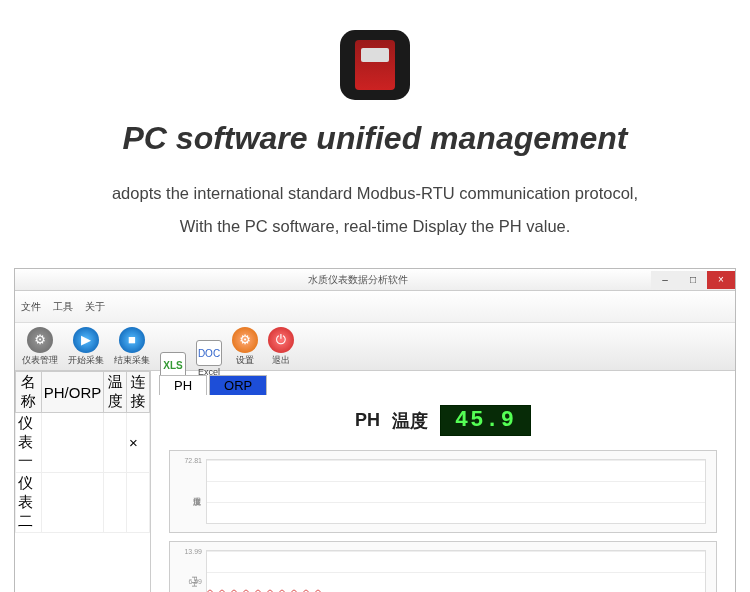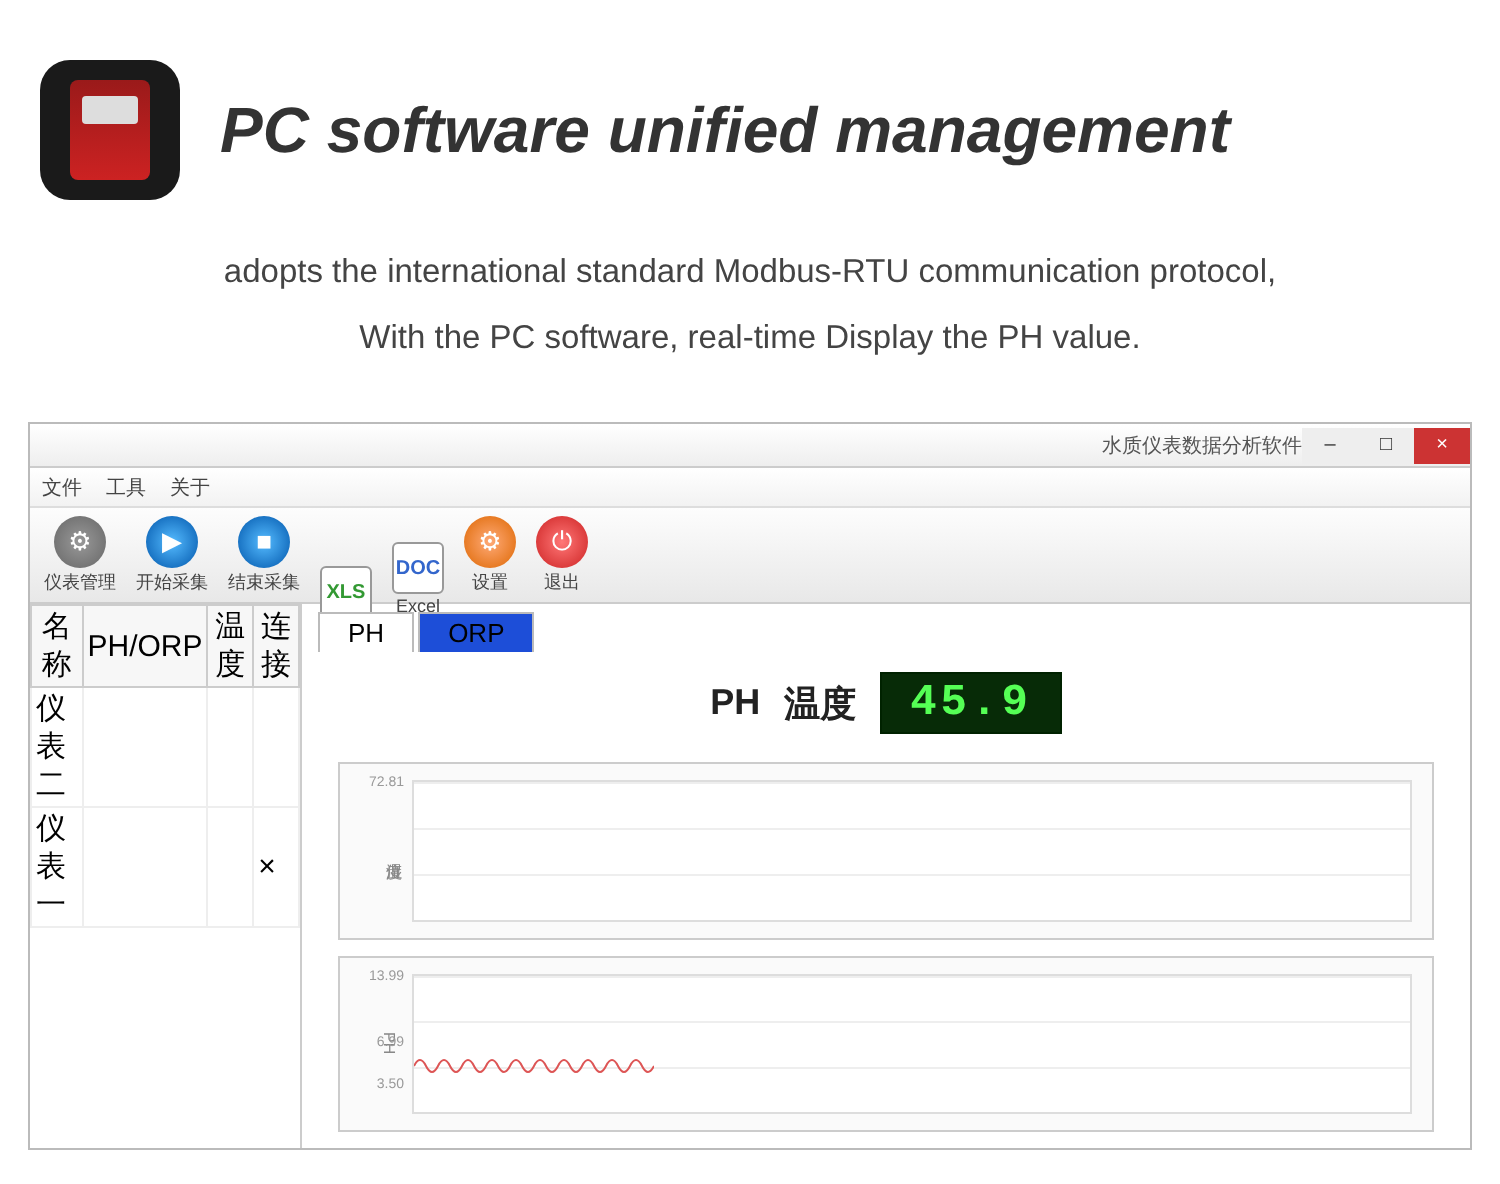--- a/index.html
+++ b/index.html
@@ -1,44 +1,44 @@
 <!DOCTYPE html>
 <html><head>
 <meta charset="utf-8">
 <style>
 * { margin: 0; padding: 0; box-sizing: border-box; }
 body { font-family: Arial, sans-serif; background: #fff; width: 750px; height: 592px; overflow: hidden; }
 
-.hero { display: flex; align-items: center; gap: 20px; padding: 30px 20px 10px; }
+.hero { display: flex; align-items: center; gap: 20px; padding: 30px 20px 10px; flex-direction: column; }
 .hero-icon { width: 70px; height: 70px; background: #1a1a1a; border-radius: 15px; display: flex; align-items: center; justify-content: center; }
 .hero-icon-inner { width: 40px; height: 50px; background: linear-gradient(#9a1a1a,#c22); border-radius: 4px; position: relative; }
 .hero-icon-inner::before { content:""; position:absolute; top:8px; left:6px; right:6px; height:14px; background:#ddd; border-radius:2px; }
 .hero-title { font-size: 32px; font-weight: bold; font-style: italic; color: #333; }
 
 .desc { text-align: center; padding: 10px 40px 25px; font-size: 16.5px; color: #444; line-height: 2; }
 
 .app-window { margin: 0 14px; border: 1px solid #bbb; background: #fff; height: 364px; display: flex; flex-direction: column; }
 .titlebar { background: linear-gradient(#fff,#eee); height: 22px; display: flex; align-items: center; justify-content: space-between; border-bottom: 1px solid #ccc; font-size: 11px; }
-.titlebar-center { flex: 1; text-align: right; color: #555; font-size: 10px; }
+.titlebar-center { flex: 1; text-align: center; color: #555; font-size: 10px; }
 .win-controls { display: flex; }
 .win-btn { width: 28px; height: 18px; display:flex; align-items:center; justify-content:center; font-size:10px; }
 .win-min { background:#eee; color:#333; }
 .win-max { background:#eee; color:#333; }
 .win-close { background:#c33; color:#fff; }
 
-.menubar { background: linear-gradient(#fff,#f2f2f2); height: 20px; display: flex; gap: 12px; padding: 0 6px; font-size: 10px; color: #444; align-items: center; border-bottom: 1px solid #ddd; }
+.menubar { background: linear-gradient(#fff,#f2f2f2); height: 32px; display: flex; gap: 12px; padding: 0 6px; font-size: 10px; color: #444; align-items: center; border-bottom: 1px solid #ddd; }
 
 .toolbar { background: linear-gradient(#fdfdfd,#e8e8e8); height: 48px; display: flex; align-items: center; gap: 4px; padding: 2px 4px; border-bottom: 1px solid #ccc; }
 .tool-item { display: flex; flex-direction: column; align-items: center; font-size: 9px; color: #444; cursor: pointer; padding: 0 3px; }
 .tool-icon { width: 26px; height: 26px; border-radius: 50%; margin-bottom: 1px; display: flex; align-items: center; justify-content: center; font-size: 13px; color: #fff; }
 .ic-gear { background: radial-gradient(#999,#666); }
 .ic-play { background: radial-gradient(#5bf,#05a); }
 .ic-stop { background: radial-gradient(#5bf,#05a); }
 .ic-xls { background:#fff; border:1px solid #999; border-radius:3px; color:#393; font-weight:bold; font-size:10px;margin-top:48px; }
-.ic-doc { background:#fff; border:1px solid #999; border-radius:3px; color:#36c; font-weight:bold; font-size:10px;margin-top:24px; }
+.ic-doc { background:#fff; border:1px solid #999; border-radius:3px; color:#36c; font-weight:normal; font-size:10px;margin-top:24px; }
 .ic-cog { background: radial-gradient(#fa7,#d60); }
 .ic-exit { background: radial-gradient(#f77,#c22); }
 
 .workarea { flex: 1; display: flex; overflow: hidden; }
 .sidebar { width: 136px; border-right: 1px solid #ccc; background: #fff; }
 .sidebar table { width: 100%; border-collapse: collapse; font-size: 15px; }
 .sidebar th { border: 1px solid #ccc; padding: 1px 2px; background: #f7f7f7; font-weight: normal; }
 .sidebar td { border: 1px solid #eee; padding: 1px 2px; }
 
 .main { flex: 1; padding: 4px 8px; display: flex; flex-direction: column; }
@@ -124,30 +124,30 @@
     <div class="sidebar">
       <table>
         <tbody>
             <tr>
           <th>名称</th>
           <th>PH/ORP</th>
           <th>温度</th>
           <th>连接</th>
         </tr>
         <tr>
+          <td>仪表一</td>
+          <td></td>
+          <td></td>
+          <td>×</td>
+        </tr>
+        <tr>
           <td>仪表二</td>
           <td></td>
           <td></td>
           <td></td>
-        </tr>
-        <tr>
-          <td>仪表一</td>
-          <td></td>
-          <td></td>
-          <td>×</td>
         </tr>
       </tbody>
         </table>
     </div>
 
     <div class="main">
       <div class="tabs">
         <div class="tab active">PH</div>
         <div class="tab">ORP</div>
       </div>

